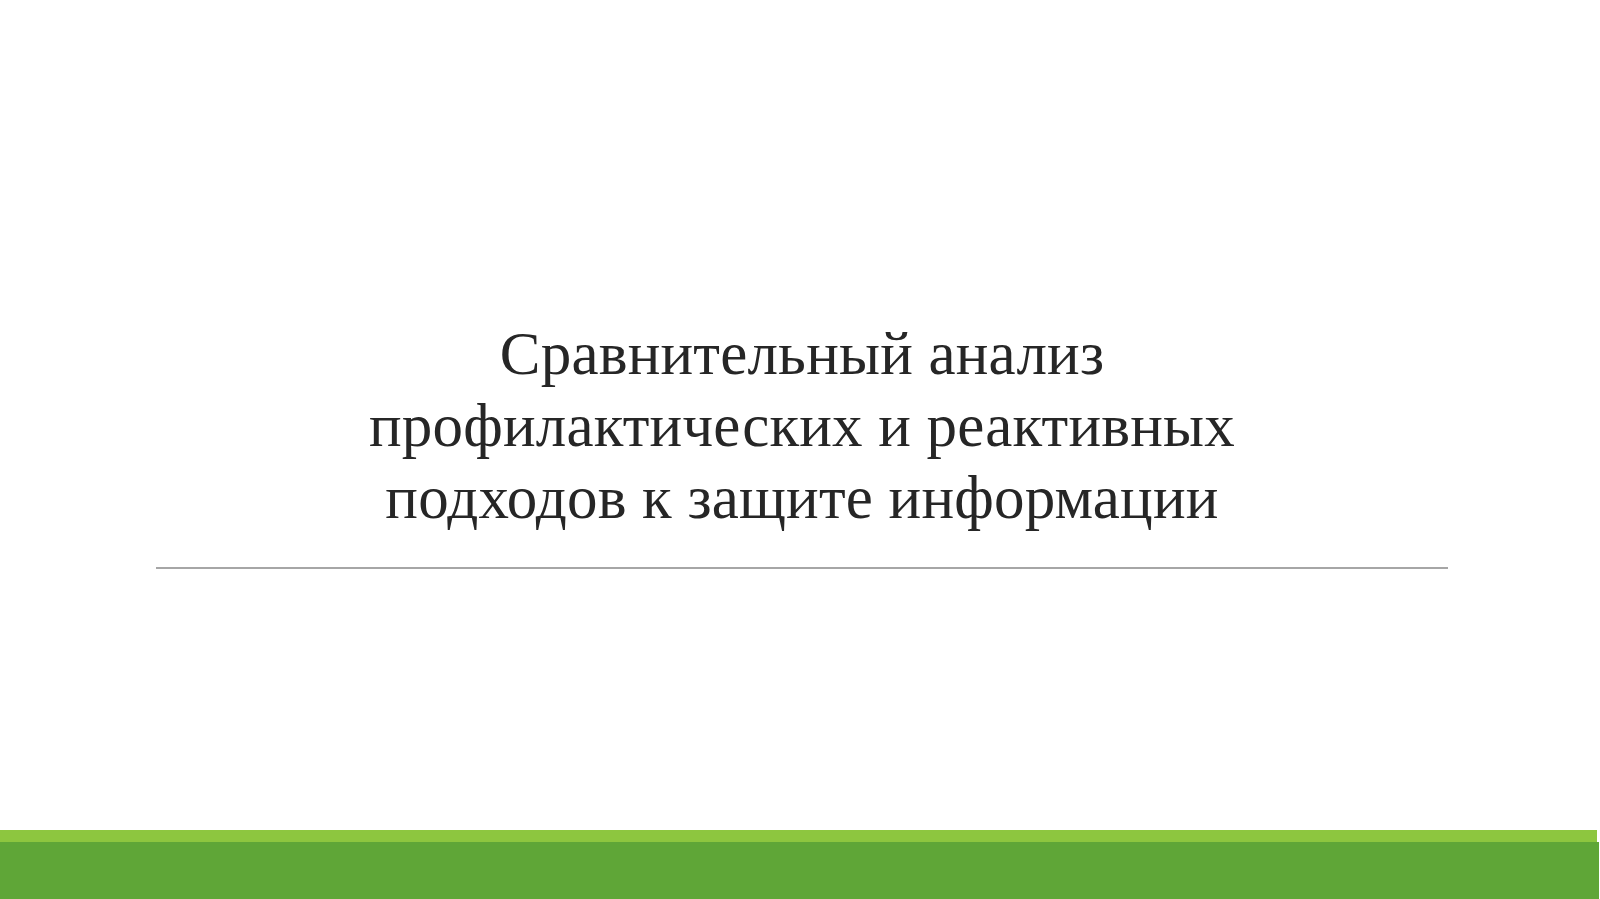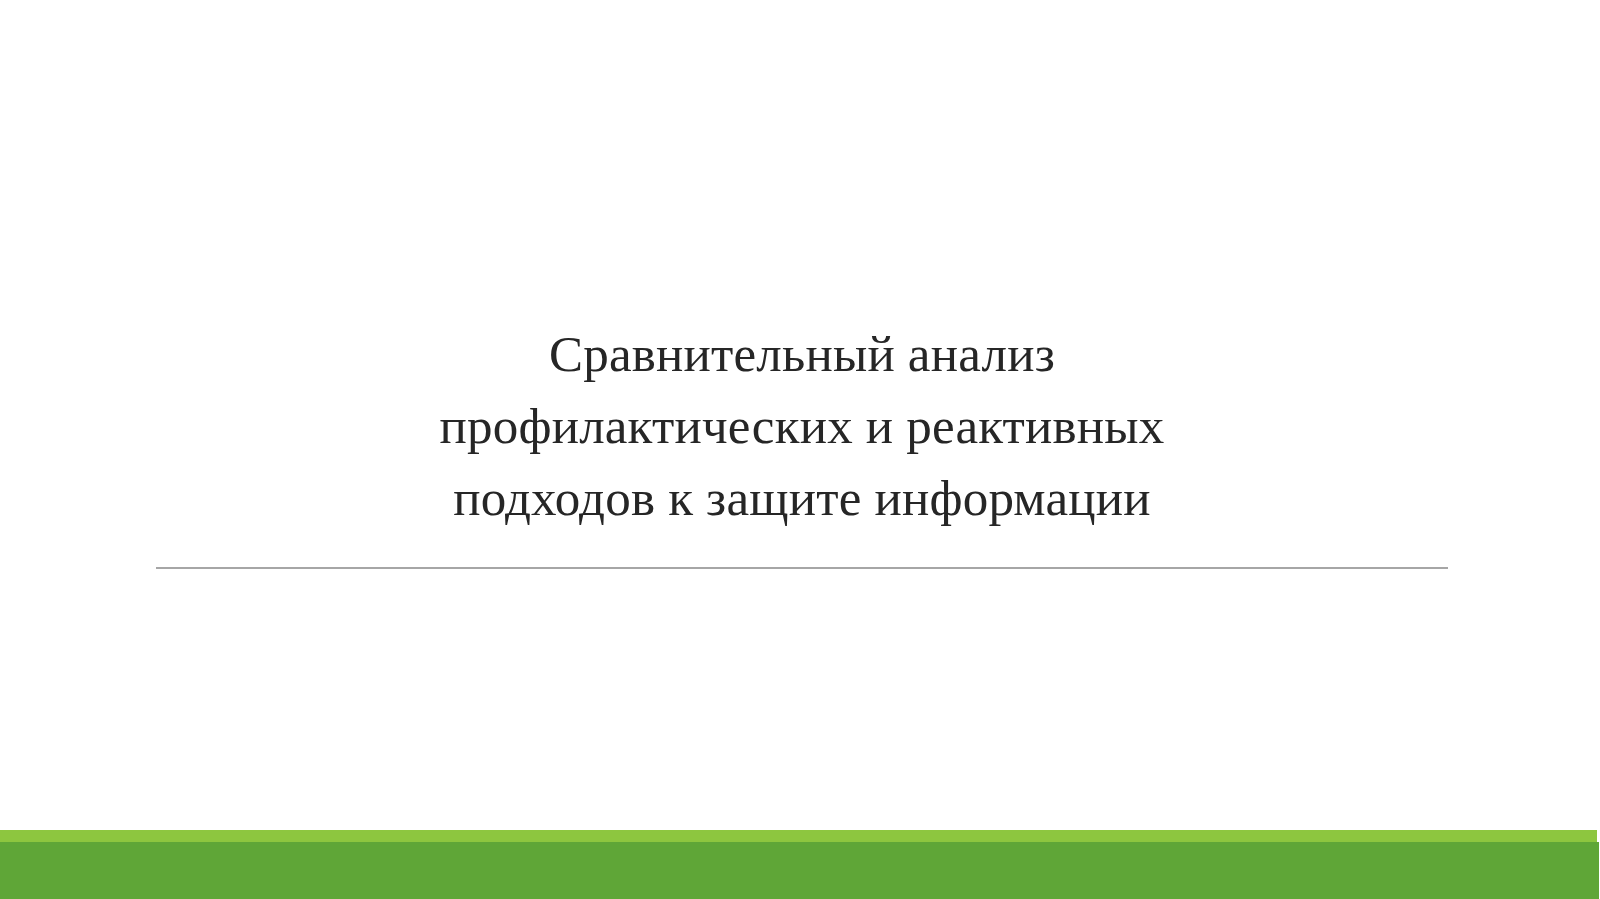--- a/index.html
+++ b/index.html
@@ -28,21 +28,21 @@
     top: 318px;
     width: 1292px;
     text-align: center;
   }
 
   .slide-title {
     margin: 0;
     padding: 0;
     font-family: "Liberation Serif", "DejaVu Serif", serif;
     font-weight: 400;
-    font-size: 51px;
+    font-size: 61px;
     line-height: 72px;
     letter-spacing: 0.2px;
     color: #262626;
     text-align: center;
     white-space: pre-line;
   }
 
   
   .title-divider {
     position: absolute;

